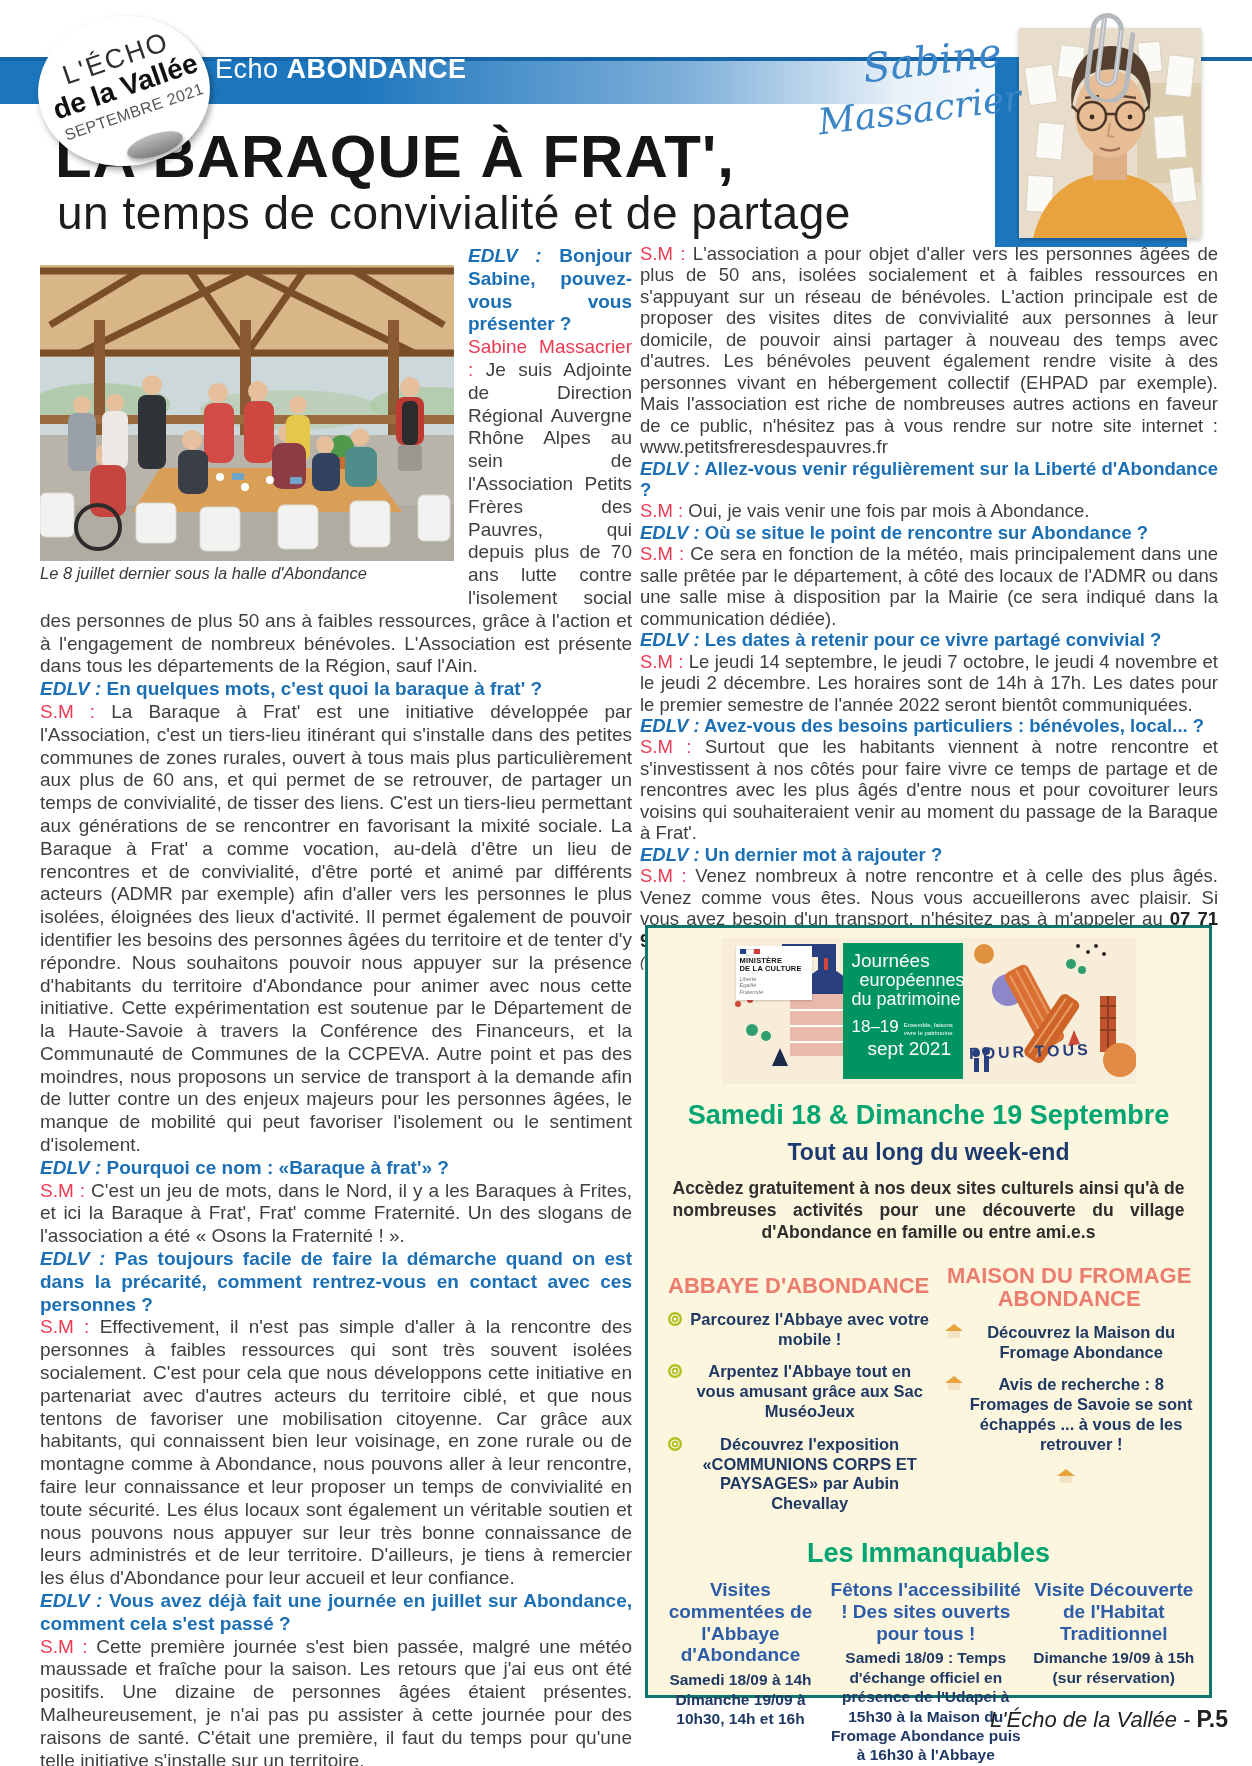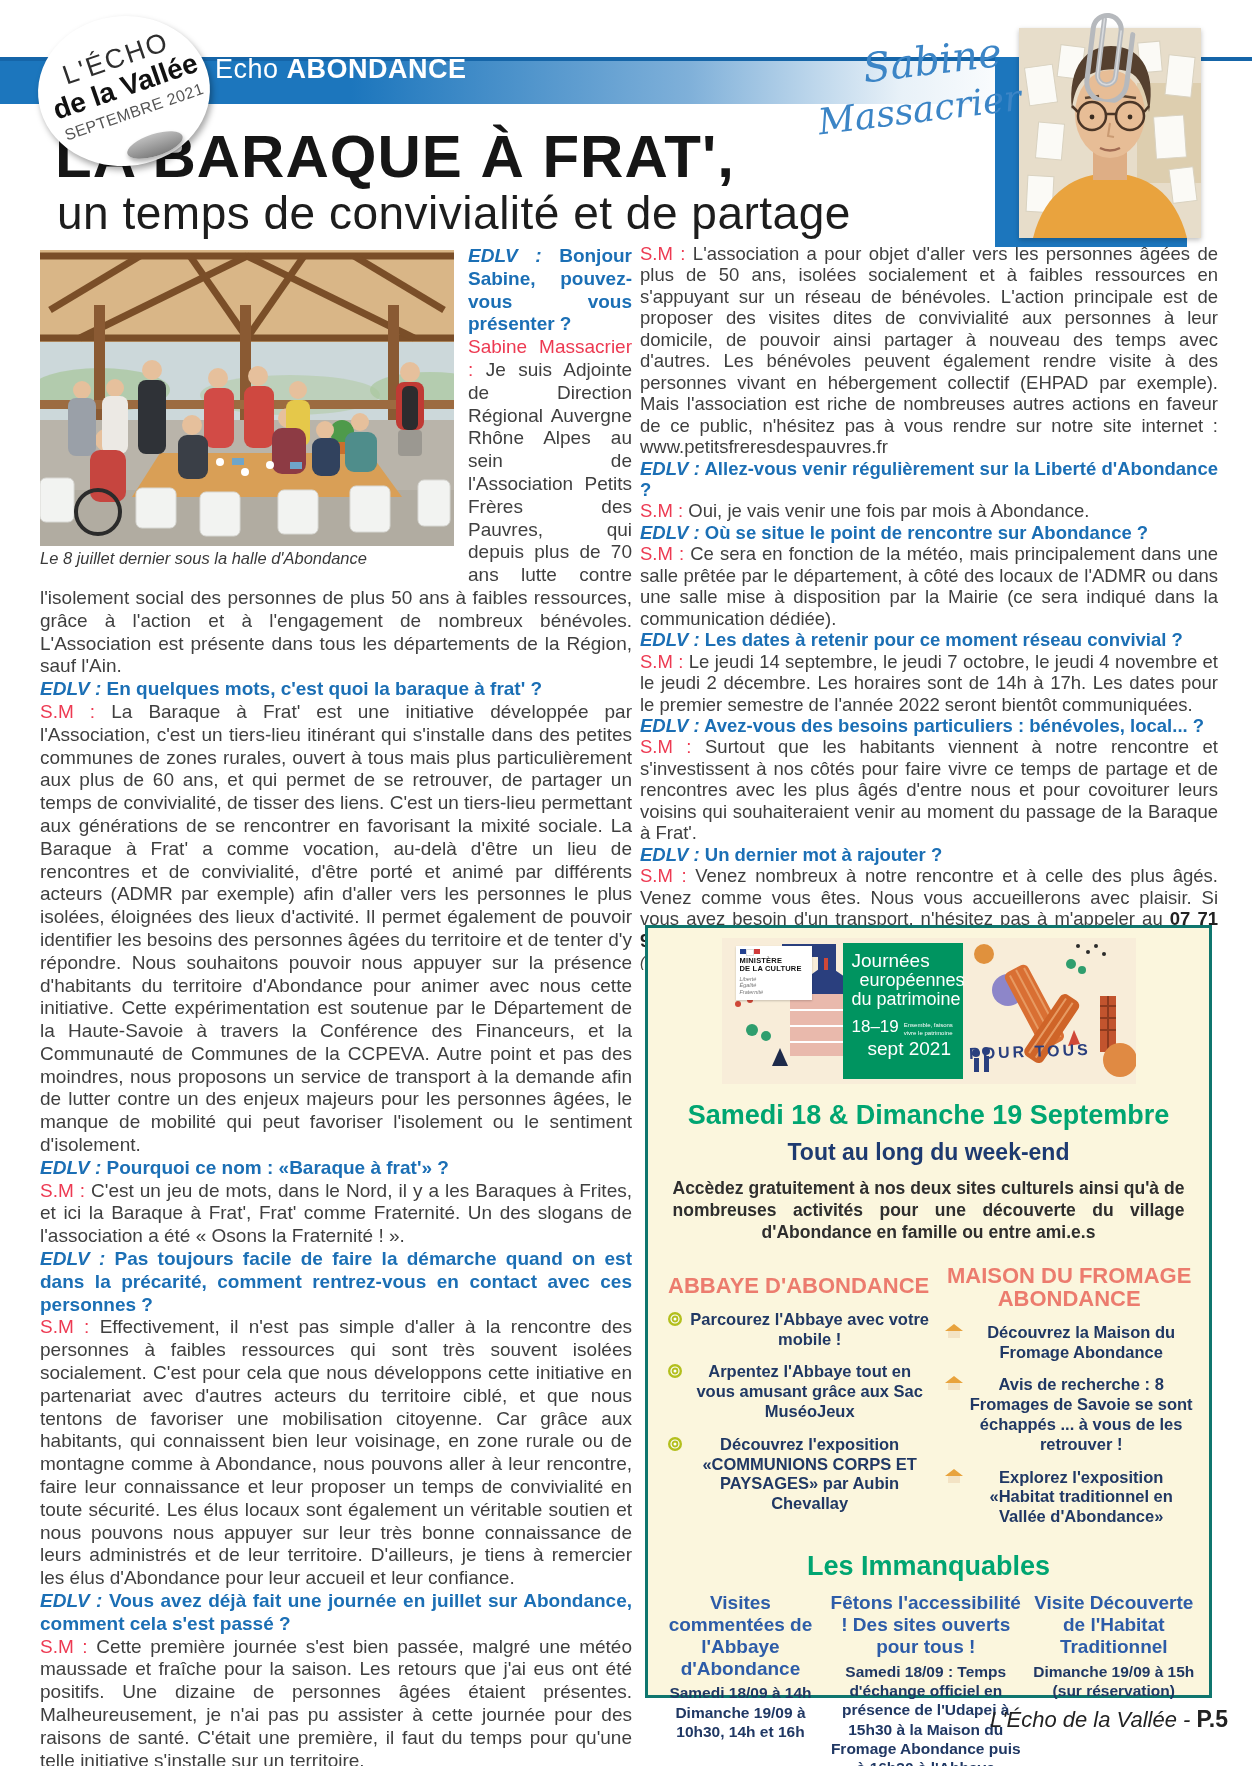--- a/index.html
+++ b/index.html
@@ -152,21 +152,21 @@
     <svg width="48" height="92" viewBox="0 0 48 92">
       <path d="M14 10 v56 a9 9 0 0 0 18 0 V20 a14 14 0 0 0 -28 0 v52 a20 20 0 0 0 40 0 V22" fill="none" stroke="#b6b9bd" stroke-width="5" stroke-linecap="round"></path>
       <path d="M14 10 v56 a9 9 0 0 0 18 0 V20" fill="none" stroke="#d8dadd" stroke-width="1.6" stroke-linecap="round"></path>
     </svg>
   </div>
 
   <div class="title-main">LA BARAQUE À FRAT',</div>
   <div class="title-sub">un temps de convivialité et de partage</div>
 
   <div class="col-left">
-    <figure class="photo-fig" style="margin:5px 14px 4px 0;">
+    <figure class="photo-fig" style="margin:20px 14px 4px 0;">
       <svg width="414" height="296" viewBox="0 0 414 296">
         <rect width="414" height="296" fill="#cfd6d4"></rect>
         <rect y="92" width="414" height="80" fill="#ccd8da"></rect>
         <ellipse cx="60" cy="140" rx="70" ry="22" fill="#a9c79d" opacity=".75"></ellipse>
         <ellipse cx="250" cy="145" rx="90" ry="20" fill="#b3cba6" opacity=".6"></ellipse>
         <ellipse cx="390" cy="140" rx="60" ry="18" fill="#a9c79d" opacity=".7"></ellipse>
         <rect width="414" height="92" fill="#d9b687"></rect>
         <g stroke="#7a4e28" stroke-width="7">
           <path d="M0 6 L414 6"></path>
             <path d="M0 88 L414 88"></path>
@@ -254,21 +254,21 @@
     <p class="a"><span class="al">S.M :</span> <span>Cette première journée s'est bien passée, malgré une météo maussade et fraîche pour la saison. Les retours que j'ai eus ont été positifs. Une dizaine de personnes âgées étaient présentes. Malheureusement, je n'ai pas pu assister à cette journée pour des raisons de santé. C'était une première, il faut du temps pour qu'une telle initiative s'installe sur un territoire.</span></p>
 
   </div>
 
   <div class="col-right">
     <p class="a"><span class="al">S.M :</span> <span>L'association a pour objet d'aller vers les personnes âgées de plus de 50 ans, isolées socialement et à faibles ressources en s'appuyant sur un réseau de bénévoles. L'action principale est de proposer des visites dites de convivialité aux personnes à leur domicile, de pouvoir ainsi partager à nouveau des temps avec d'autres. Les bénévoles peuvent également rendre visite à des personnes vivant en hébergement collectif (EHPAD par exemple). Mais l'association est riche de nombreuses autres actions en faveur de ce public, n'hésitez pas à vous rendre sur notre site internet : www.petitsfreresdespauvres.fr</span></p>
     <p class="q"><span class="ql">EDLV :</span> <span>Allez-vous venir régulièrement sur la Liberté d'Abondance ?</span></p>
     <p class="a"><span class="al">S.M :</span> <span>Oui, je vais venir une fois par mois à Abondance.</span></p>
     <p class="q"><span class="ql">EDLV :</span> <span>Où se situe le point de rencontre sur Abondance ?</span></p>
     <p class="a"><span class="al">S.M :</span> <span>Ce sera en fonction de la météo, mais principalement dans une salle prêtée par le département, à côté des locaux de l'ADMR ou dans une salle mise à disposition par la Mairie (ce sera indiqué dans la communication dédiée).</span></p>
-    <p class="q"><span class="ql">EDLV :</span> <span>Les dates à retenir pour ce moment réseau convivial ?</span></p>
+    <p class="q"><span class="ql">EDLV :</span> <span>Les dates à retenir pour ce vivre partagé convivial ?</span></p>
     <p class="a"><span class="al">S.M :</span> <span>Le jeudi 14 septembre, le jeudi 7 octobre, le jeudi 4 novembre et le jeudi 2 décembre. Les horaires sont de 14h à 17h. Les dates pour le premier semestre de l'année 2022 seront bientôt communiquées.</span></p>
     <p class="q"><span class="ql">EDLV :</span> <span>Avez-vous des besoins particuliers : bénévoles, local... ?</span></p>
     <p class="a"><span class="al">S.M :</span> <span>Surtout que les habitants viennent à notre rencontre et s'investissent à nos côtés pour faire vivre ce temps de partage et de rencontres avec les plus âgés d'entre nous et pour covoiturer leurs voisins qui souhaiteraient venir au moment du passage de la Baraque à Frat'.</span></p>
     <p class="q"><span class="ql">EDLV :</span> <span>Un dernier mot à rajouter ?</span></p>
     <p class="a"><span class="al">S.M :</span> <span>Venez nombreux à notre rencontre et à celle des plus âgés. Venez comme vous êtes. Nous vous accueillerons avec plaisir. Si vous avez besoin d'un transport, n'hésitez pas à m'appeler au </span><span class="phone">07 71 91 58 74.</span></p>
     <p class="byline">(Sandrine Corbier/EDLV)</p>
   </div>
 
   <div class="box">
     <div class="poster">
@@ -400,21 +400,20 @@
                 <polygon points="9,0 18,7 0,7" fill="#e8a33d"></polygon>
                 <rect x="3" y="7" width="12" height="7" fill="#f3e3c4"></rect>
               </svg></span>
           <span class="txt">Avis de recherche : 8 Fromages de Savoie se sont échappés ... à vous de les retrouver !</span>
         </div>
         <div class="item">
           <span class="ic"><svg width="18" height="14" viewBox="0 0 18 14">
                 <polygon points="9,0 18,7 0,7" fill="#e8a33d"></polygon>
                 <rect x="3" y="7" width="12" height="7" fill="#f3e3c4"></rect>
               </svg></span>
-          <span class="txt">Explorez l'exposition «Habitat traditionnel en Vallée d'Abondance»</span>
         </div>
       </div>
     </div>
 
     <div class="ev-h3">Les Immanquables</div>
     <div class="imm">
       <div class="ic1">
         <h5>Visites commentées de l'Abbaye d'Abondance</h5>
         <div class="bd"><span>Samedi 18/09  à 14h</span><br>
         <span>Dimanche 19/09 à 10h30, 14h et 16h</span></div>

